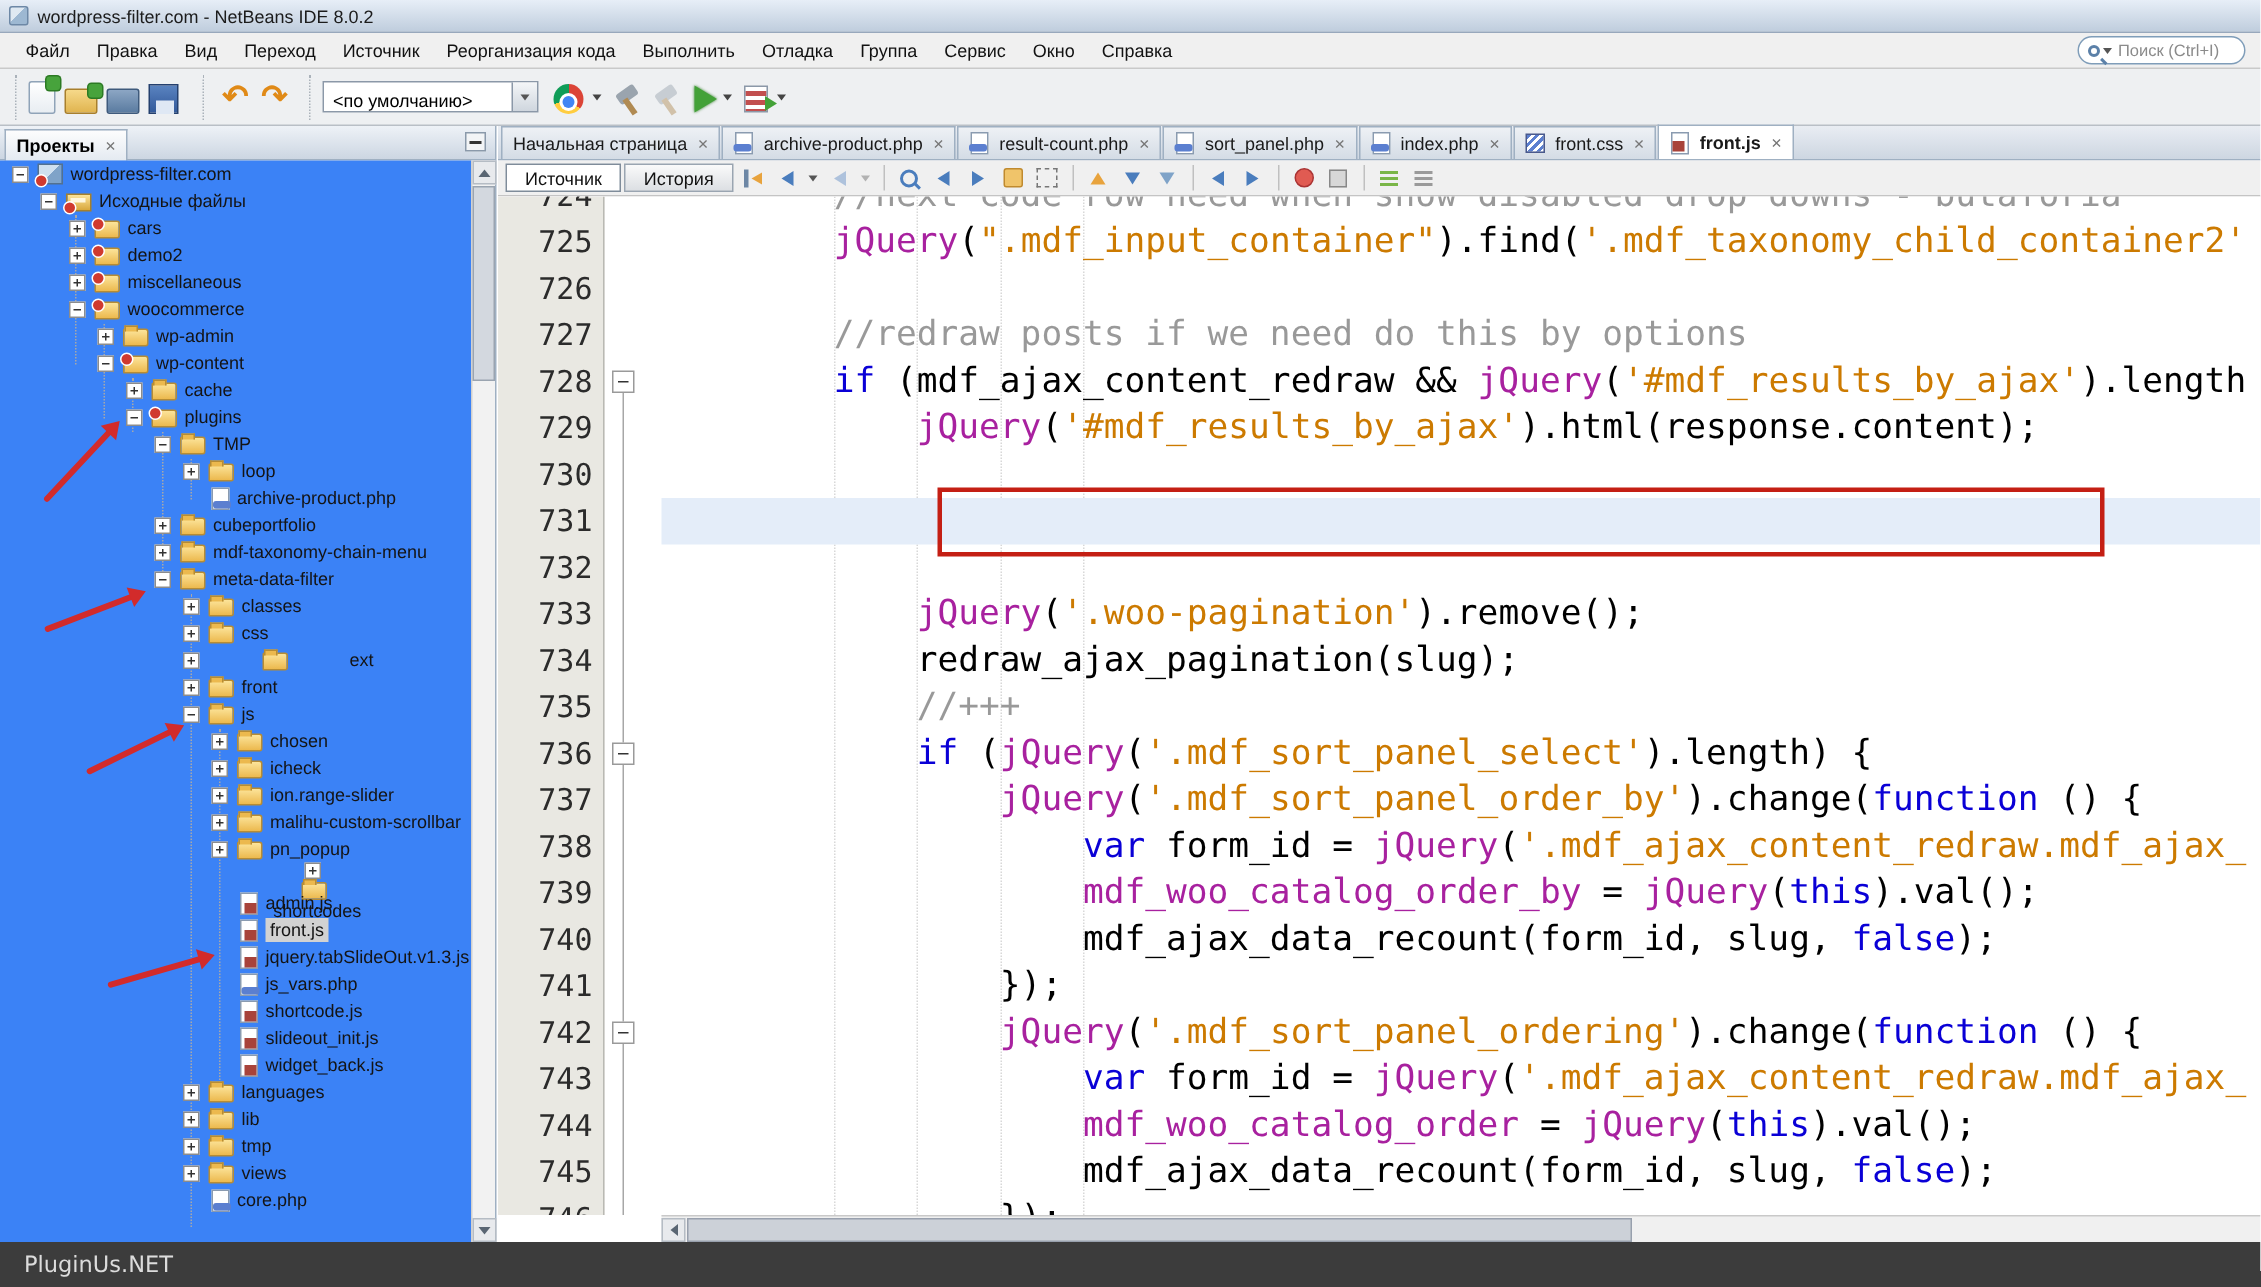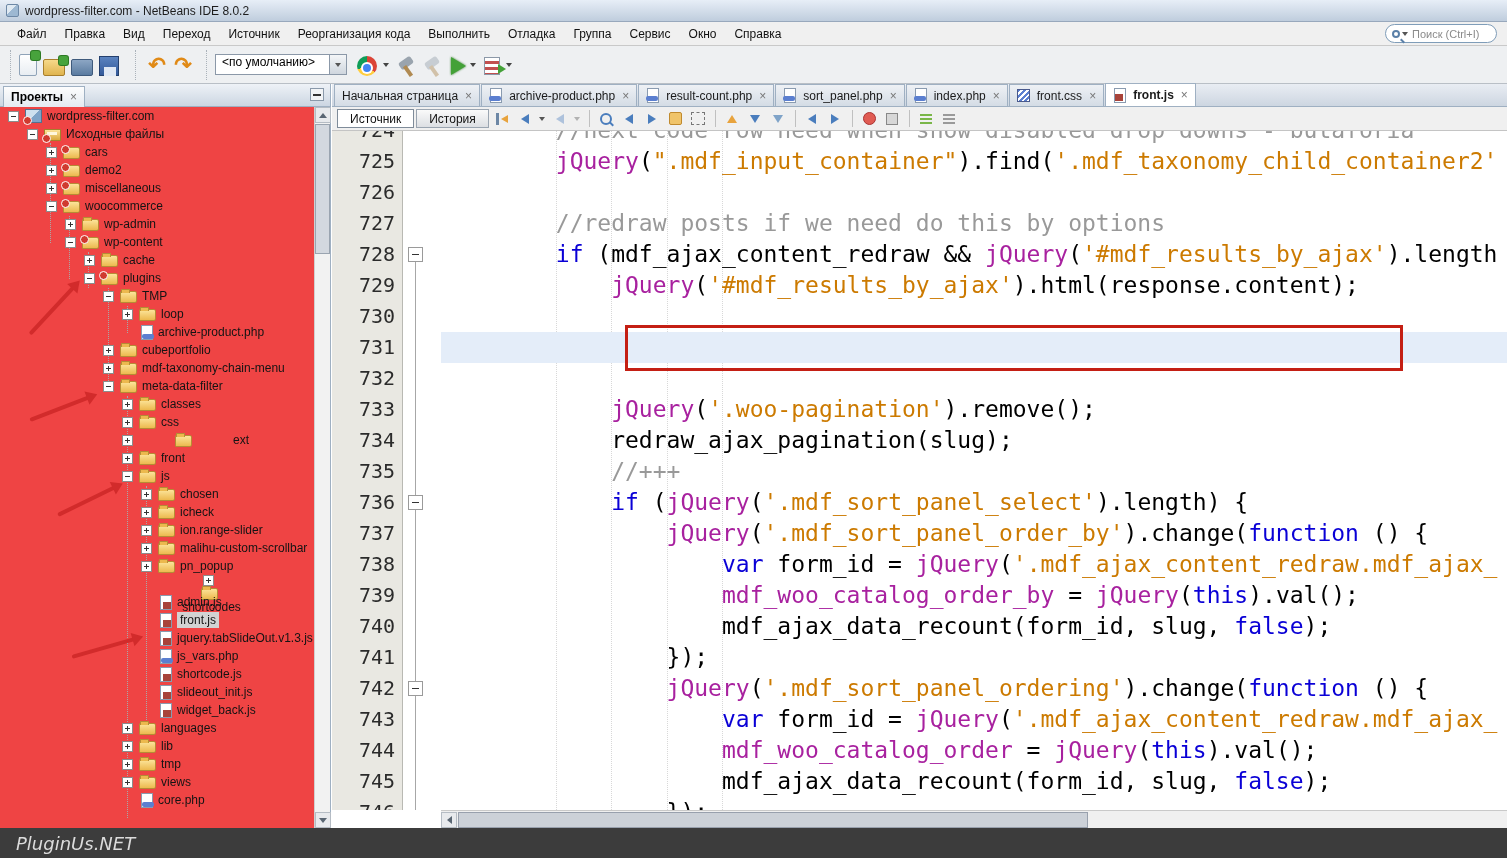--- a/index.html
+++ b/index.html
@@ -35,21 +35,21 @@
     border-left:1px dotted #aab2ba; height:30px; }
   .tb-ico { width:24px; height:24px; margin-right:6px; position:relative; }
   .ico-new-file { background:linear-gradient(#fff,#e8edf2); border:1px solid #8fa3b8; border-radius:2px; width:18px; height:22px; }
   .ico-new-file::after,.ico-new-project::after { content:""; position:absolute; right:-4px; top:-4px; width:9px; height:9px;
     background:#47a33c; border-radius:2px; box-shadow:0 0 0 1px #2c7a24; }
   .ico-new-project,.ico-open-project { background:linear-gradient(#f6d98a,#e0b44f); border:1px solid #a87f2c; border-radius:2px; width:22px; height:17px; margin-top:5px; }
   .ico-open-project { background:linear-gradient(#8ca6c4,#5a7ba0); border-color:#3e5a7c; }
   .ico-save-all { background:linear-gradient(#5a83c0,#32599a); border:1px solid #24406e; width:20px; height:20px; margin-top:2px; }
   .ico-save-all::after { content:""; position:absolute; left:4px; top:10px; width:12px; height:9px; background:#dfe8f4; }
   .glyph-ico { font-size:21px; line-height:22px; color:#e08a17; font-weight:bold; width:26px; text-align:center; }
-  .combo { width:132px; height:21px; background:#fff; border:1px solid #8b98a8; display:flex; align-items:flex-start;
+  .combo { width:144px; height:21px; background:#fff; border:1px solid #8b98a8; display:flex; align-items:flex-end;
     justify-content:space-between; padding-left:6px; margin-right:10px; }
   .combo-btn { width:17px; height:19px; background:linear-gradient(#f4f6f8,#cfd6de); border-left:1px solid #8b98a8;
     display:flex; align-items:center; justify-content:center; }
   .ico-browser { width:20px; height:20px; border-radius:50%; margin-top:2px;
     background:conic-gradient(#db4437 0 130deg,#ffcd40 130deg 250deg,#0f9d58 250deg 360deg); }
   .ico-browser::after { content:""; position:absolute; left:6px; top:8px; width:8px; height:8px; border-radius:50%;
     background:#4285f4; box-shadow:0 0 0 2px #fff; }
   .ico-build,.ico-clean-build { width:20px; height:20px; margin-top:2px; }
   .ico-build::before,.ico-clean-build::before { content:""; position:absolute; left:2px; top:3px; width:14px; height:8px;
     background:#9aa4ae; border-radius:2px; transform:rotate(-35deg); }
@@ -71,21 +71,21 @@
   #projects-panel { position:absolute; left:0; top:0; width:331px; height:744px; background:#fff; border-right:1px solid #9fb0c2; }
   #projects-header { position:absolute; left:0; top:0; width:100%; height:23px;
     background:linear-gradient(#eef2f7,#ccd6e2); border-bottom:1px solid #9fb0c2;text-align:center; }
   #projects-tab { position:absolute; left:3px; top:2px; height:21px; background:linear-gradient(#fdfdfd,#e4eaf1);
     border:1px solid #9fb0c2; border-bottom:none; display:flex; align-items:center; padding:0 7px; font-weight:bold; }
   .close-x { color:#777; font-size:12px; margin-left:7px; font-weight:normal; }
   #panel-minimize { position:absolute; right:6px; top:4px; width:14px; height:13px; background:#f2f4f6;
     border:1px solid #8a99aa; display:flex; align-items:center; justify-content:center; }
   #panel-minimize::before { content:""; width:8px; height:2px; background:#333; }
 
-  #tree { position:absolute; left:0; top:23px; width:315px; height:721px; overflow:hidden; background:#ef4444; }
+  #tree { position:absolute; left:0; top:23px; width:315px; height:721px; overflow:hidden; background:#3b82f6; }
   .tree-row { height:18px; display:flex; align-items:center; white-space:nowrap; position:relative; }
   .expander { width:11px; height:11px; border:1px solid #8c8c8c; background:#fff; position:relative; flex:none; margin-right:6px; }
   .expander::before { content:""; position:absolute; left:2px; top:4px; width:5px; height:1px; background:#333; }
   .expander.plus::after { content:""; position:absolute; left:4px; top:2px; width:1px; height:5px; background:#333; }
   .exp-spacer { width:17px; flex:none; }
   .t-ico { width:17px; height:14px; position:relative; flex:none; margin-right:5px; }
   .t-folder { background:linear-gradient(#fce49a,#ecb94e); border:1px solid #b68c35; border-radius:1px 2px 2px 1px; height:12px; margin-top:2px; }
   .t-folder::before { content:""; position:absolute; left:0; top:-3px; width:7px; height:3px; background:#ecb94e; border:1px solid #b68c35; border-bottom:none; }
   .t-project { background:linear-gradient(135deg,#cfe0ef 0 50%,#7fa3c8 50% 100%); border:1px solid #53718f; height:14px; }
   .t-srcfolder { background:linear-gradient(#fce49a,#d9a83c); border:1px solid #a5802c; height:12px; margin-top:2px; }
@@ -163,21 +163,21 @@
 
   
   #ed-hscroll { position:absolute; left:109px; top:726px; width:1066px; height:18px; background:#f0f0f0; border-top:1px solid #c9c9c9; }
   #hs-left { position:absolute; left:0; top:1px; width:16px; height:16px; background:#e8eaed; border:1px solid #b5bcc4;
     display:flex; align-items:center; justify-content:center; }
   .sb-tri-left { width:0; height:0; border-top:4px solid transparent; border-bottom:4px solid transparent; border-right:5px solid #5a6673; }
   #hs-thumb { position:absolute; left:17px; top:1px; width:630px; height:16px; background:#ccd1d8; border:1px solid #98a0ad; }
 
   
   #statusbar { position:absolute; left:0; top:828px; width:100%; height:30px; background:#3c3c3c; display:flex; align-items:center; }
-  #brand { color:#dcdcdc; font-size:18px; margin-left:16px; font-family:"DejaVu Sans", sans-serif;font-style:italic; }
+  #brand { color:#dcdcdc; font-size:15px; margin-left:16px; font-family:"DejaVu Sans", sans-serif; }
 
   
   #annot-box { position:absolute; left:625px; top:325px; width:778px; height:46px; border:3px solid #c41f14; z-index:10; }
   .annot-arrow { position:absolute; height:4px; background:#d22b2b; transform-origin:left center; z-index:10; border-radius:2px; }
   .annot-arrow::after { content:""; position:absolute; right:-9px; top:-5px; width:0; height:0;
     border-top:7px solid transparent; border-bottom:7px solid transparent; border-left:11px solid #d22b2b; }
 </style>
 </head>
 <body>
 

